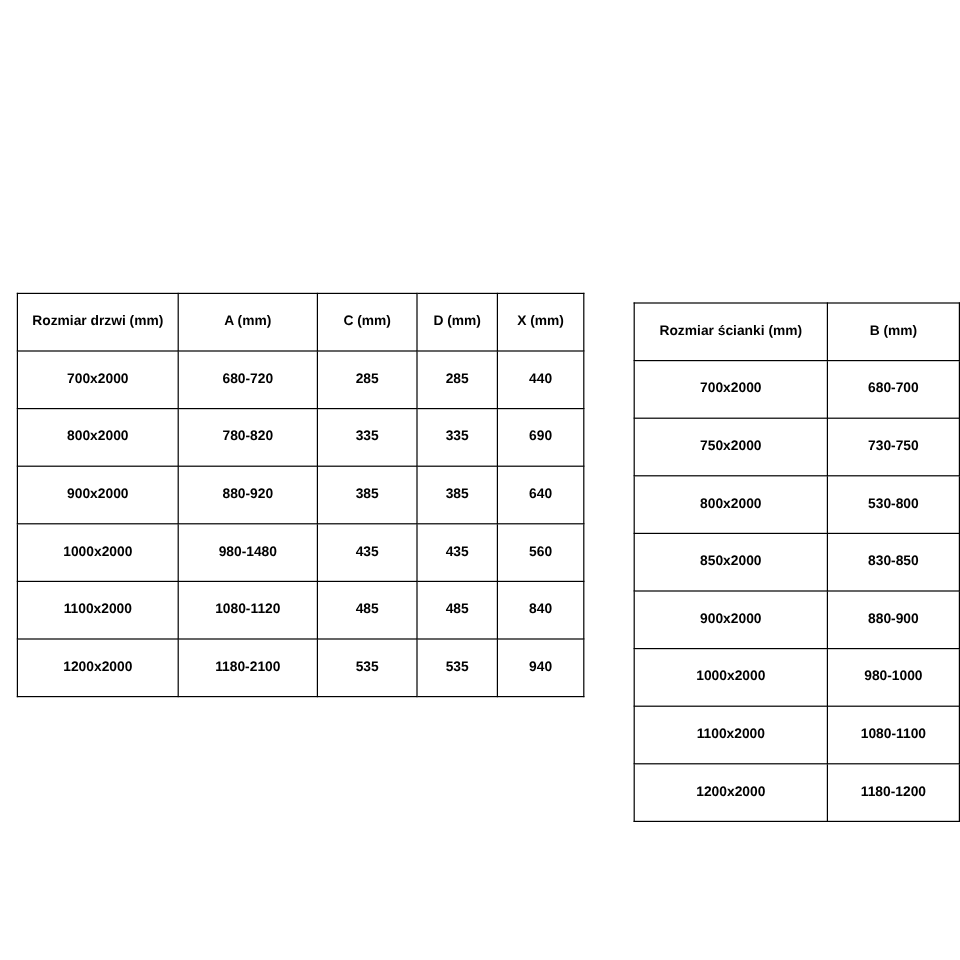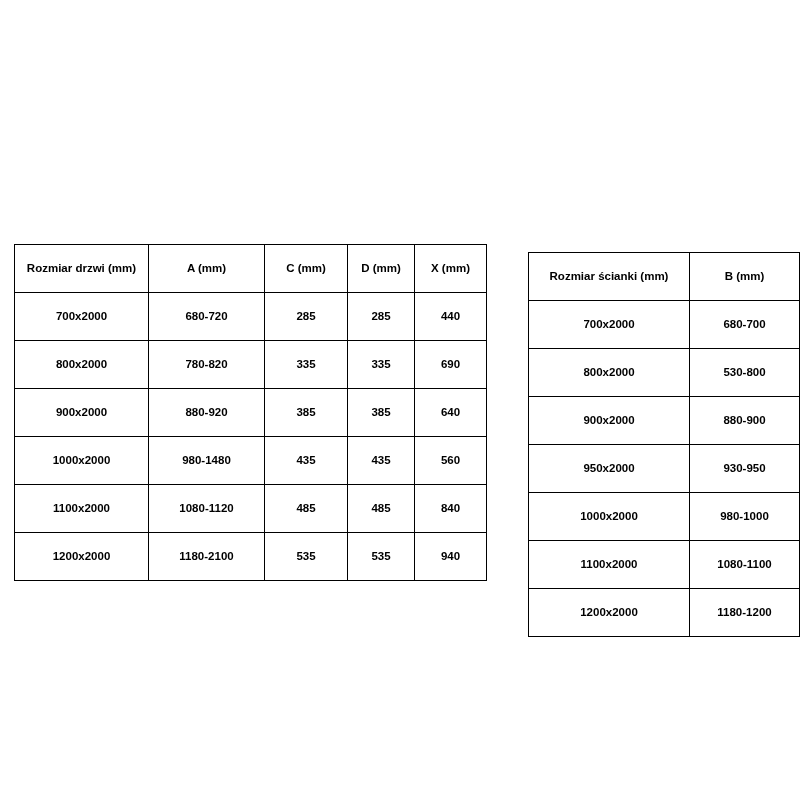--- a/index.html
+++ b/index.html
@@ -136,30 +136,34 @@
         <th>Rozmiar ścianki (mm)</th>
         <th>B (mm)</th>
       </tr>
     </thead>
     <tbody>
       <tr>
         <td>700x2000</td>
         <td>680-700</td>
       </tr>
       <tr>
+        <td>750x2000</td>
+        <td>730-750</td>
+      </tr>
+      <tr>
         <td>800x2000</td>
         <td>530-800</td>
       </tr>
       <tr>
+        <td>850x2000</td>
+        <td>830-850</td>
+      </tr>
+      <tr>
         <td>900x2000</td>
         <td>880-900</td>
-      </tr>
-      <tr>
-        <td>950x2000</td>
-        <td>930-950</td>
       </tr>
       <tr>
         <td>1000x2000</td>
         <td>980-1000</td>
       </tr>
       <tr>
         <td>1100x2000</td>
         <td>1080-1100</td>
       </tr>
       <tr>

